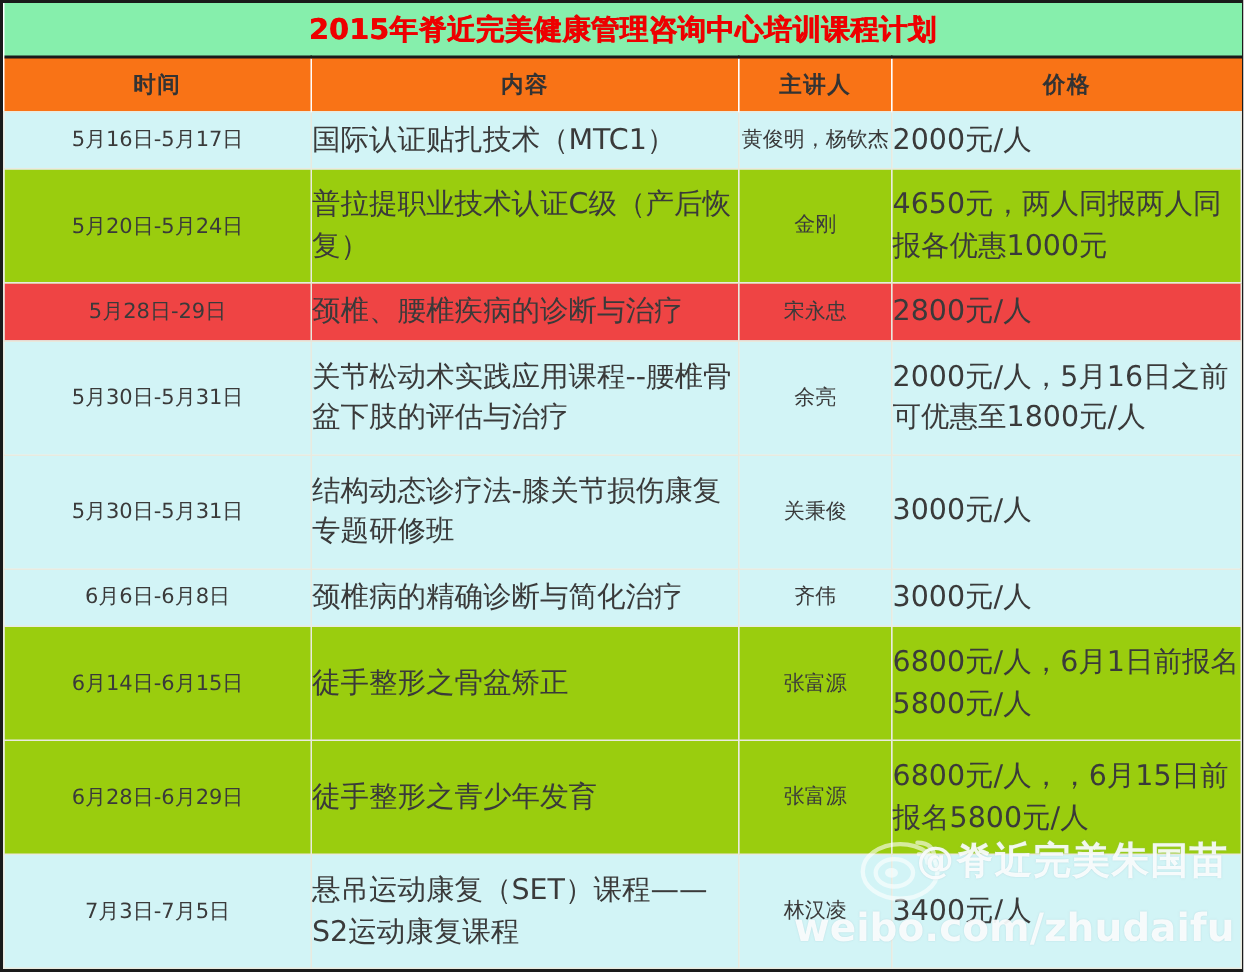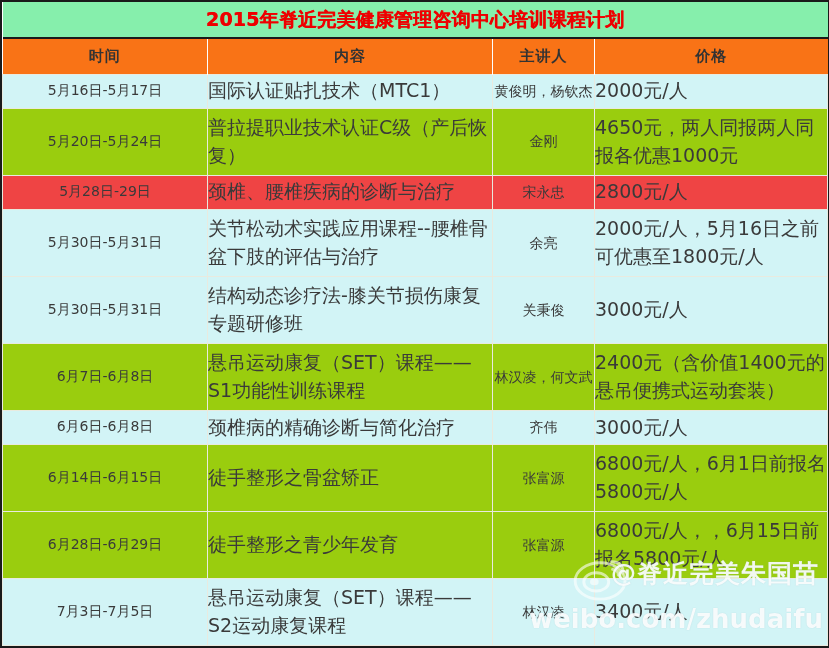--- a/index.html
+++ b/index.html
@@ -201,26 +201,20 @@
         <td class="c-content">关节松动术实践应用课程--腰椎骨盆下肢的评估与治疗</td>
         <td class="c-speaker">余亮</td>
         <td class="c-price">2000元/人，5月16日之前可优惠至1800元/人</td>
       </tr>
       <tr class="tint-cyan">
         <td class="c-time">5月30日-5月31日</td>
         <td class="c-content">结构动态诊疗法-膝关节损伤康复专题研修班</td>
         <td class="c-speaker">关秉俊</td>
         <td class="c-price">3000元/人</td>
       </tr>
-      <tr class="tint-green">
-        <td class="c-time">6月7日-6月8日</td>
-        <td class="c-content">悬吊运动康复（SET）课程—— S1功能性训练课程</td>
-        <td class="c-speaker">林汉凌，何文武</td>
-        <td class="c-price">2400元（含价值1400元的悬吊便携式运动套装）</td>
-      </tr>
       <tr class="tint-cyan">
         <td class="c-time">6月6日-6月8日</td>
         <td class="c-content">颈椎病的精确诊断与简化治疗</td>
         <td class="c-speaker">齐伟</td>
         <td class="c-price">3000元/人</td>
       </tr>
       <tr class="tint-green">
         <td class="c-time">6月14日-6月15日</td>
         <td class="c-content">徒手整形之骨盆矫正</td>
         <td class="c-speaker">张富源</td>

